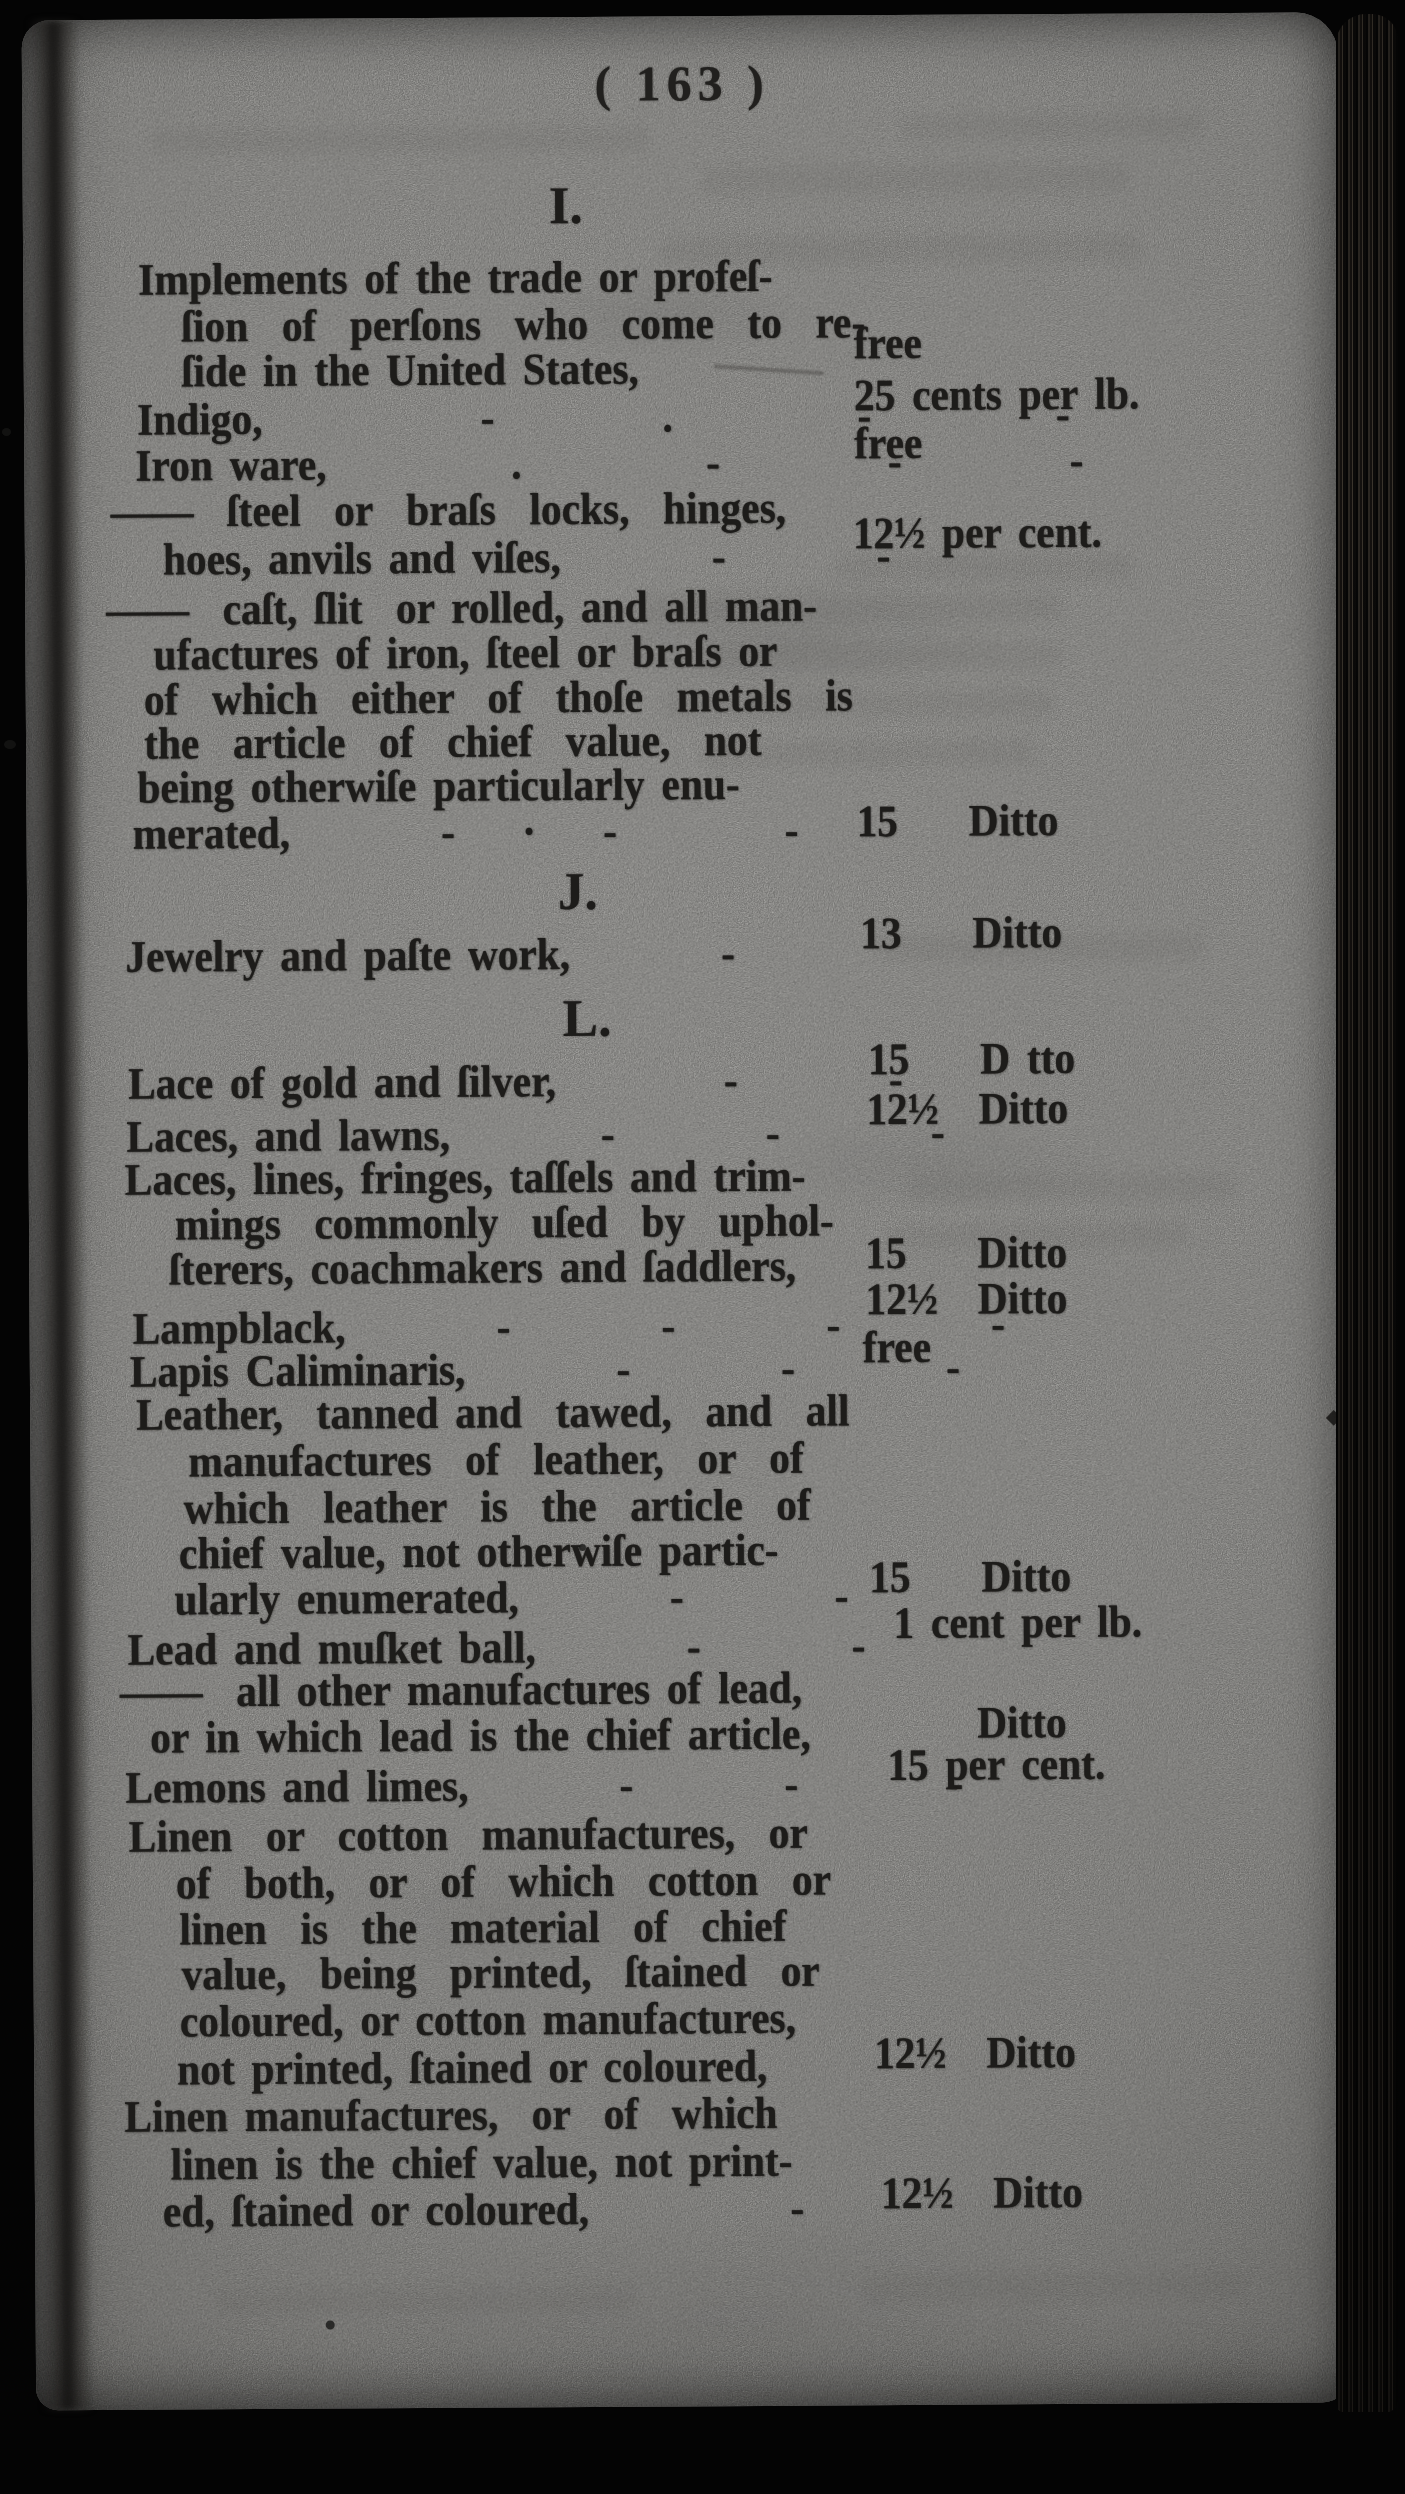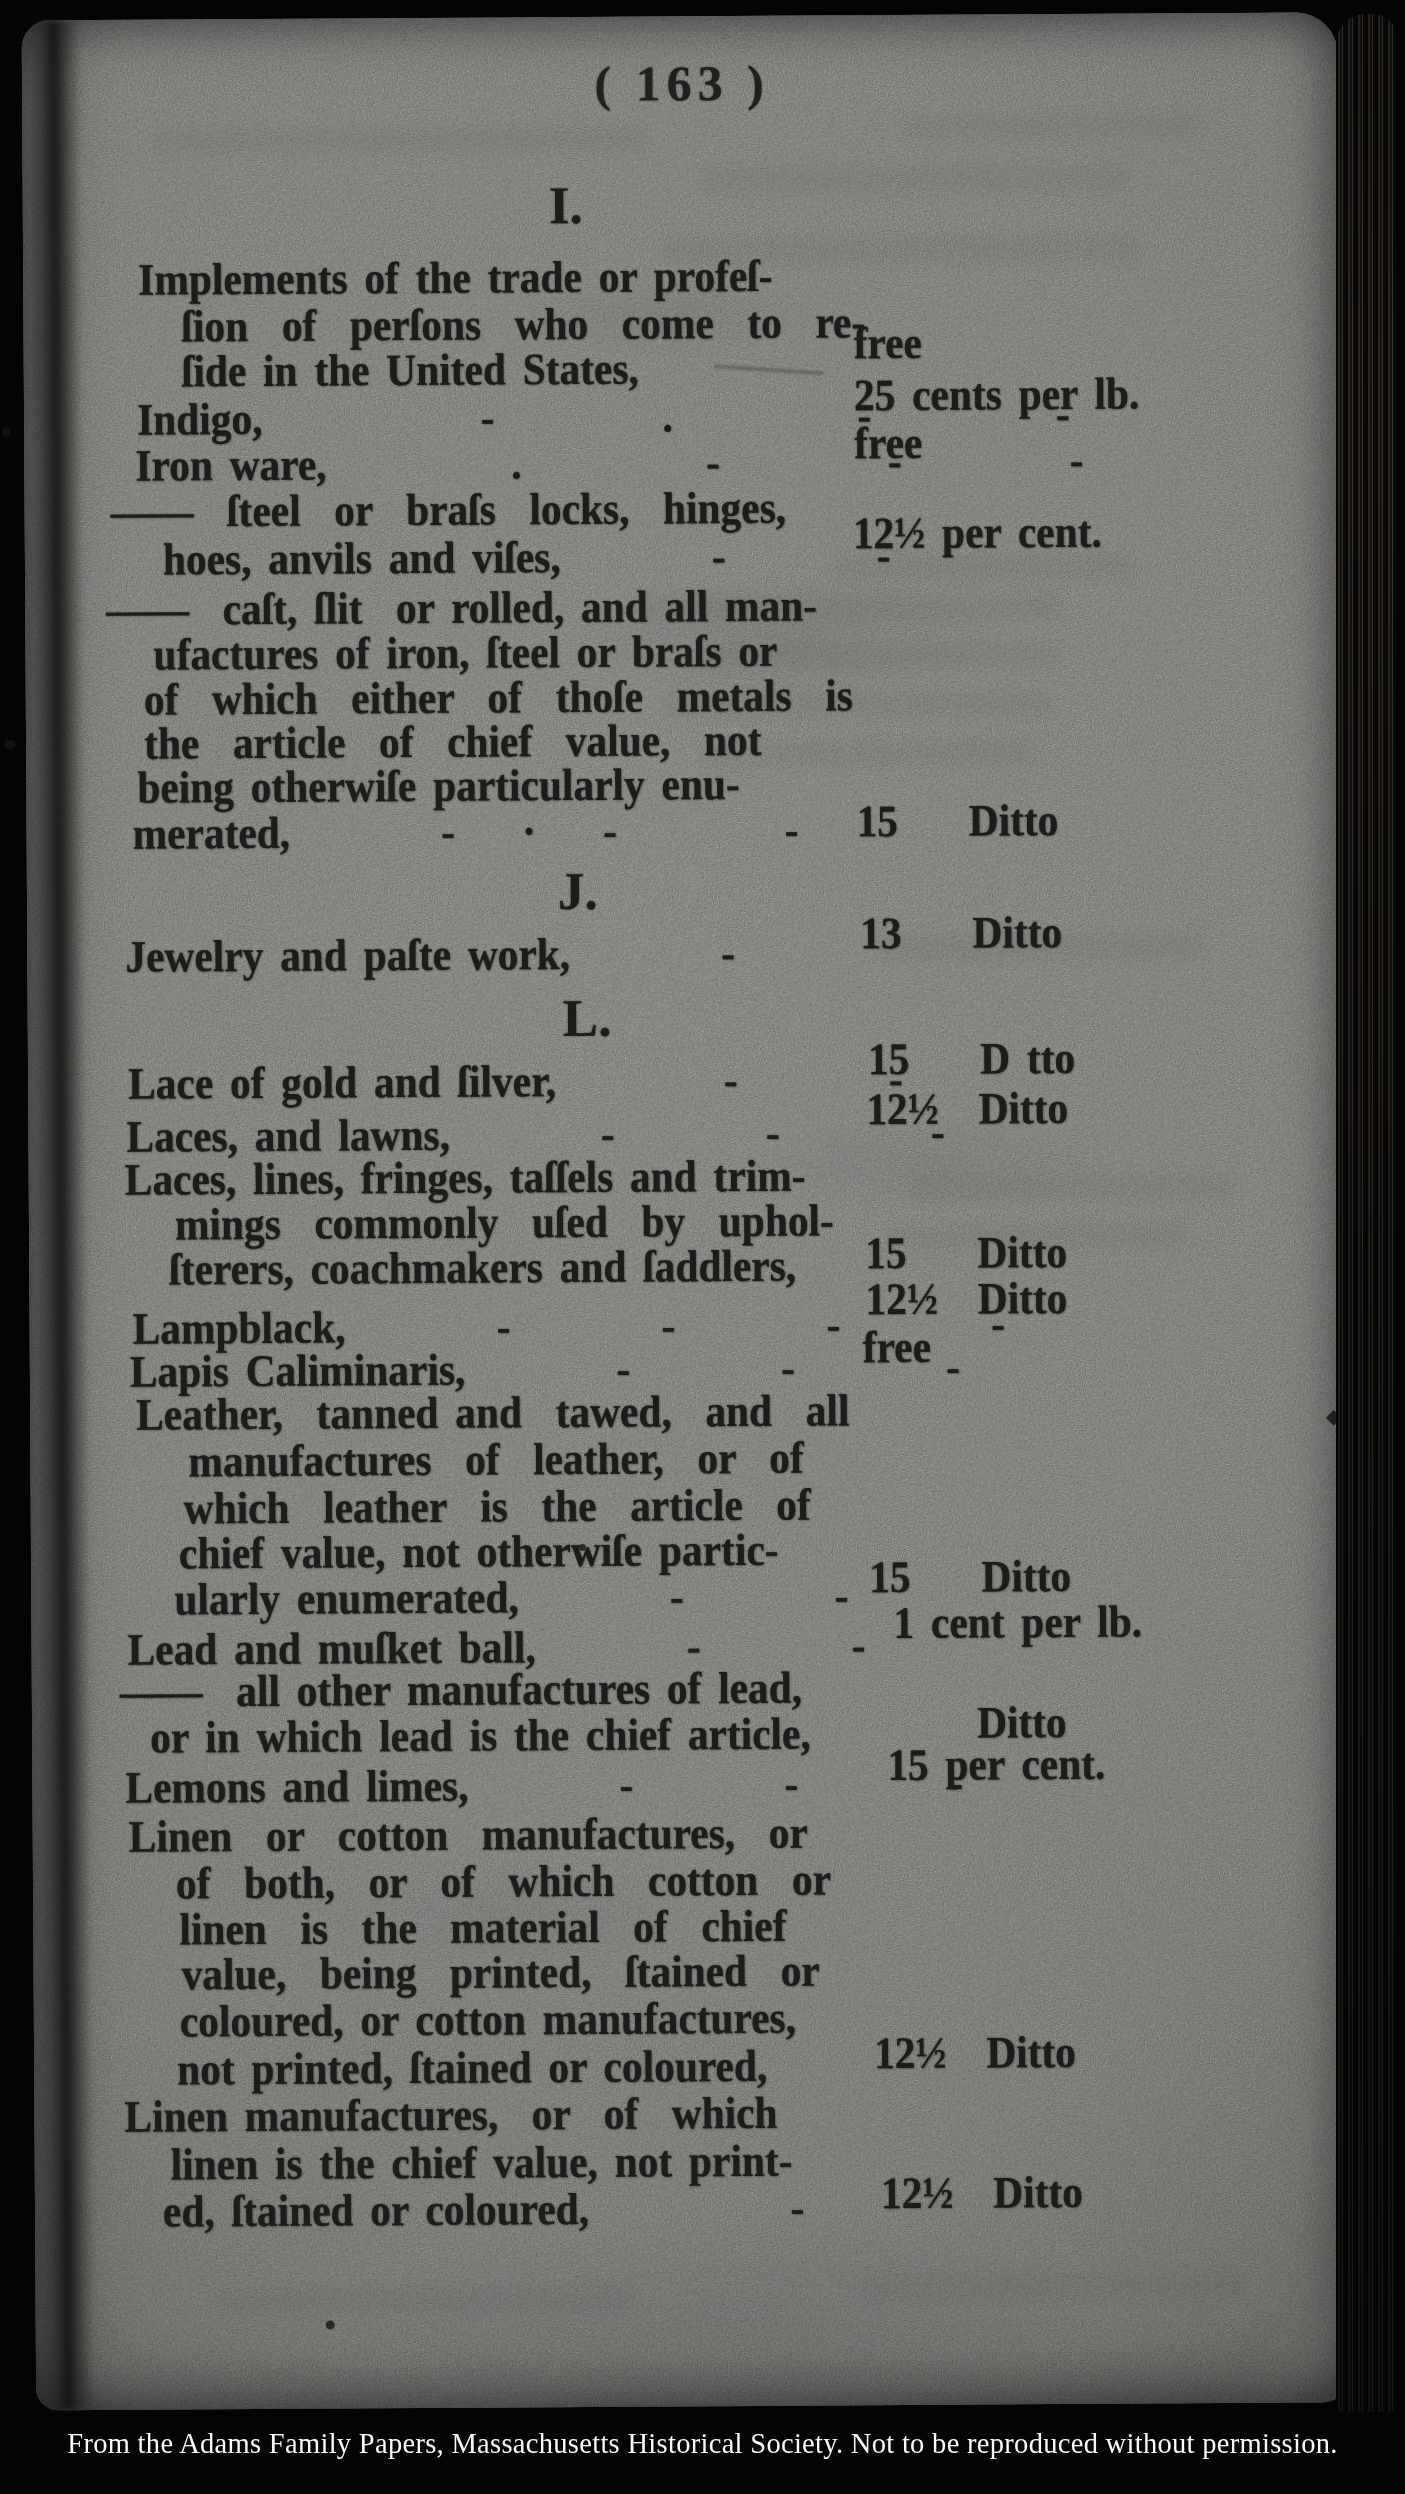--- a/index.html
+++ b/index.html
@@ -146,14 +146,13 @@
     <div class="speck" style="left:548px;top:1527px;width:7px;height:7px"></div>
     <div class="speck" style="left:290px;top:2302px;width:9px;height:9px"></div>
     <div class="scratch" style="left:690px;top:352px;width:110px"></div>
   </div>
 
   <div class="fore"></div>
 
   <div class="speck" style="left:4px;top:740px;width:12px;height:9px"></div>
   <div class="speck" style="left:2px;top:428px;width:9px;height:8px"></div>
 
-  <div class="caption">From the Adams Family Papers, Massachusetts Historical Society. Not to be reproduced without permission.</div>
 </div>
 
 </body></html>

